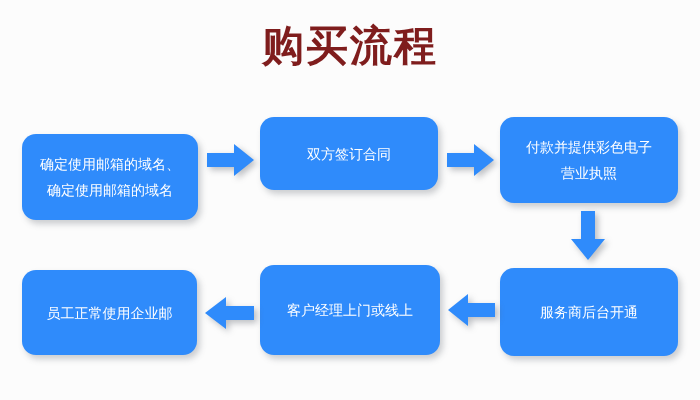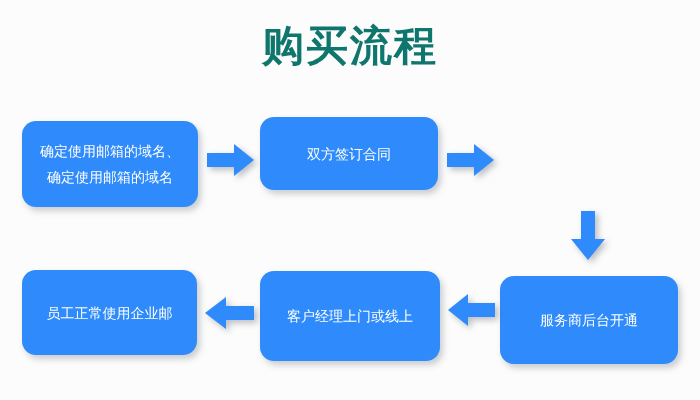--- a/index.html
+++ b/index.html
@@ -22,21 +22,21 @@
 
   
   .title {
     position: absolute;
     left: 0;
     top: 18px;
     width: 700px;
     text-align: center;
     font-size: 42px;
     font-weight: bold;
-    color: #0f766e;
+    color: #7f1d1d;
     letter-spacing: 2px;
     line-height: 56px;
     white-space: nowrap;
   }
 
   
   .box {
     position: absolute;
     background: #2f8bfb;
     border-radius: 14px;
@@ -50,25 +50,25 @@
     line-height: 26px;
     text-align: center;
     box-sizing: border-box;
     padding: 4px 8px;
   }
   .box .ln {
     display: block;
     white-space: nowrap;
   }
 
-  .box-1 { left: 22px;  top: 121px; width: 176px; height: 86px; }
+  .box-1 { left: 22px;  top: 134px; width: 176px; height: 86px; }
   .box-2 { left: 260px; top: 117px; width: 178px; height: 73px; }
   .box-3 { left: 500px; top: 117px; width: 178px; height: 86px; }
-  .box-4 { left: 500px; top: 268px; width: 178px; height: 88px; margin-top: 8px; }
-  .box-5 { left: 260px; top: 271px; width: 180px; height: 90px; }
+  .box-4 { left: 500px; top: 268px; width: 178px; height: 88px; }
+  .box-5 { left: 260px; top: 265px; width: 180px; height: 90px; }
   .box-6 { left: 22px;  top: 270px; width: 175px; height: 85px; text-align: right; }
 
   
   .arrow {
     position: absolute;
     filter: drop-shadow(3px 3px 3px rgba(90, 95, 105, 0.40));
   }
   .arrow svg { display: block; }
 
   .arrow-r1 { left: 207px; top: 143px; width: 48px; height: 34px; }
@@ -98,20 +98,24 @@
   <div class="box box-2">
     <span class="ln">双方签订合同</span>
   </div>
 
   <div class="arrow arrow-r2">
     <svg viewBox="0 0 48 34" width="48" height="34" aria-hidden="true">
       <polygon points="0,10 27,10 27,1 47,17 27,33 27,24 0,24" fill="#2f8bfb"></polygon>
     </svg>
   </div>
 
+  <div class="box box-3">
+    <span class="ln">付款并提供彩色电子</span>
+    <span class="ln">营业执照</span>
+  </div>
 
   <div class="arrow arrow-down">
     <svg viewBox="0 0 36 50" width="36" height="50" aria-hidden="true">
       <polygon points="11,0 25,0 25,28 35,28 18,49 1,28 11,28" fill="#2f8bfb"></polygon>
     </svg>
   </div>
 
   <div class="box box-4">
     <span class="ln">服务商后台开通</span>
   </div>

